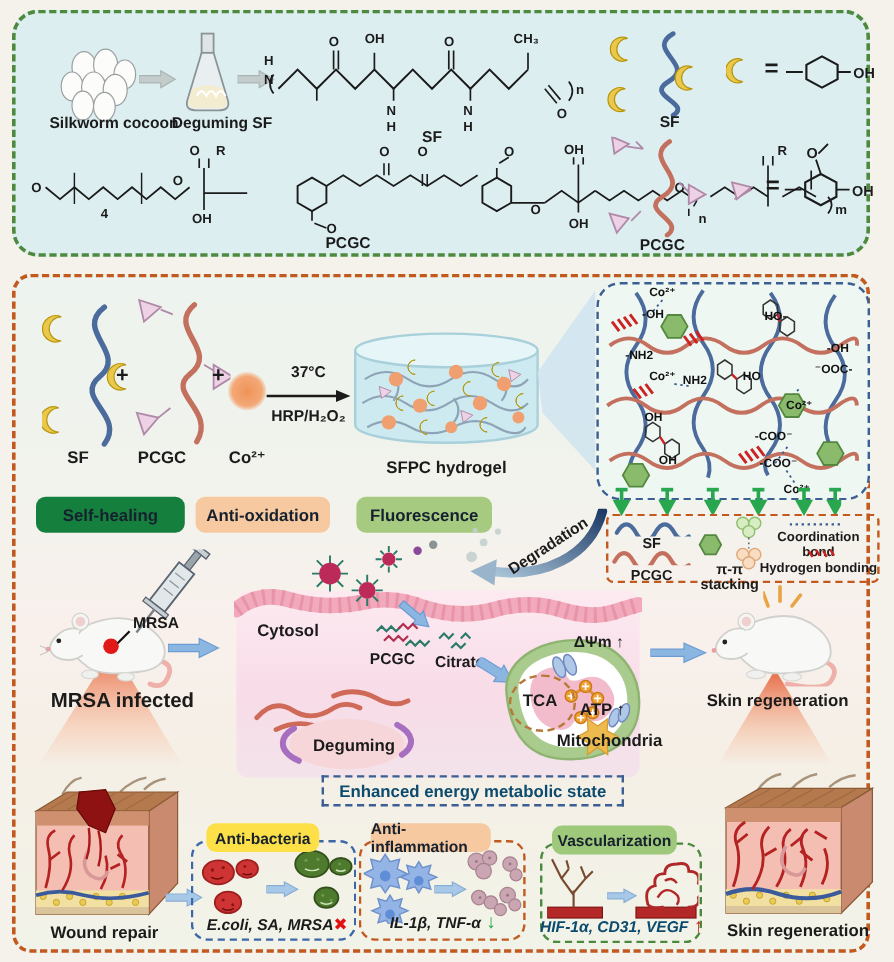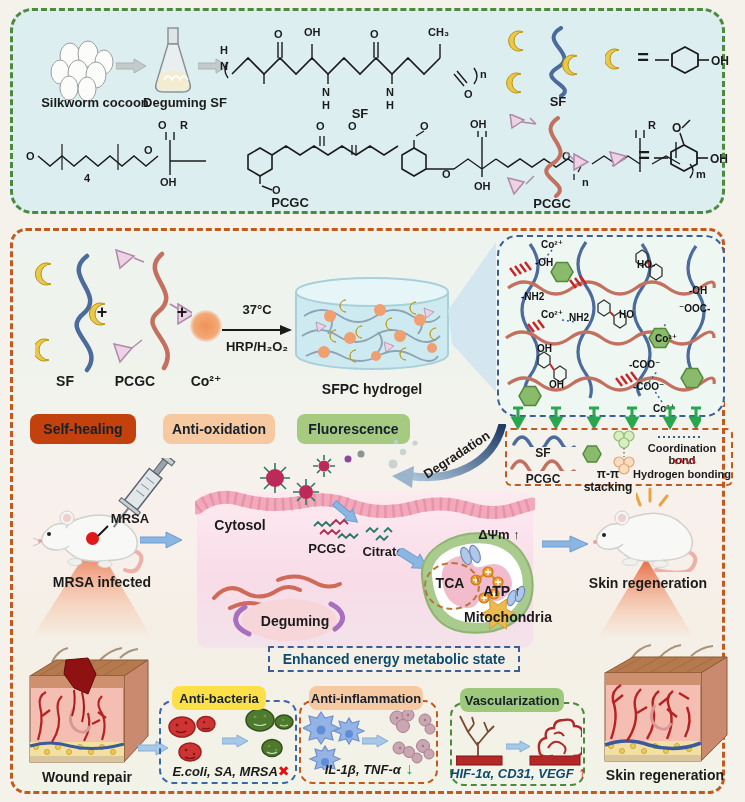--- a/index.html
+++ b/index.html
@@ -293,21 +293,21 @@
   <span class="inset-label" style="left:637px;top:259px">HO-</span>
   <span class="inset-label" style="left:689px;top:285px">-OH</span>
   <span class="inset-label" style="left:679px;top:303px">⁻OOC-</span>
   <span class="inset-label" style="left:655px;top:333px">Co²⁺</span>
   <span class="inset-label" style="left:629px;top:359px">-COO⁻</span>
   <span class="inset-label" style="left:633px;top:381px">-COO⁻</span>
   <span class="inset-label" style="left:653px;top:403px">Co²⁺</span>
   <span class="inset-label" style="left:537px;top:343px">OH</span>
   <span class="inset-label" style="left:549px;top:379px">OH</span>
 
-  <div class="badge" style="left:30px;top:414px;width:106px;height:30px;background:#c2410c;font-size:14px">
+  <div class="badge" style="left:30px;top:414px;width:124px;height:30px;background:#15803d;font-size:14px">
       <span>Self-healing</span>
     </div>
   <div class="badge" style="left:297px;top:414px;width:113px;height:30px;background:#a6cb80;font-size:14px">
       <span>Fluorescence</span>
     </div>
   <div class="badge" style="left:163px;top:414px;width:112px;height:30px;background:#f6c9a0;font-size:14px">
       <span>Anti-oxidation</span>
     </div>
 
   <svg class="abs" style="left:505px;top:406px" width="196" height="24">
@@ -407,21 +407,21 @@
       <path d="M36,16 h10 M36,24 h10 M36,32 h10" stroke="#8a949a" stroke-width="1"></path>
       <rect x="29" y="47" width="24" height="4" fill="#c8d0d4" stroke="#5a6470" stroke-width="1"></rect>
       <path d="M41,51 v24" stroke="#788088" stroke-width="2"></path>
     </g>
   </svg>
   <div class="abs" style="left:86px;top:532px;width:13px;height:13px;border-radius:50%;background:#e01818"></div>
   <svg class="abs" style="left:96px;top:524px" width="14" height="14">
     <line x1="2" y1="12" x2="12" y2="2" stroke="#111" stroke-width="1.8"></line>
   </svg>
   <div class="lbl" style="left:104px;top:512px;width:52px;font-size:13px">MRSA</div>
-  <div class="lbl" style="left:36px;top:575px;width:132px;font-size:14px">MRSA infected</div>
+  <div class="lbl" style="left:36px;top:575px;width:132px;font-size:17px">MRSA infected</div>
 
   <svg class="abs" style="left:140px;top:530px" width="44" height="20">
     <polygon points="0,7 26,7 26,2 42,10 26,18 26,13 0,13" fill="#8cb6e2" stroke="#6b9cd2" stroke-width="1"></polygon>
   </svg>
 
   <div class="abs" style="left:197px;top:492px;width:336px;height:156px;border-radius:10px;
     background:linear-gradient(180deg,#fdeaf1 0%,#f8dce8 55%,#f3e3ea 100%)"></div>
   <svg class="abs" style="left:195px;top:478px" width="340" height="52">
     <path d="M2,30 q20,-16 45,-8 q30,8 60,2 q25,-6 50,4 q30,10 60,2 q28,-8 55,0 q25,8 45,2 q12,-4 20,-6" stroke="#f2a9bb" stroke-width="13" fill="none" stroke-linecap="round"></path>
     <path d="M2,30 q20,-16 45,-8 q30,8 60,2 q25,-6 50,4 q30,10 60,2 q28,-8 55,0 q25,8 45,2 q12,-4 20,-6" stroke="#e089a0" stroke-width="13" fill="none" stroke-dasharray="2.5,5.5" opacity="0.65"></path>
@@ -634,21 +634,21 @@
     <g stroke="#cfe3b8" stroke-width="1.2" fill="none">
         <path d="M12,20 q6,3 12,0"></path>
         <path d="M38,21 q4,2 8,0"></path>
         <path d="M25,48 q5,3 10,0"></path>
       </g>
   </svg>
   <div class="abs" style="left:170px;top:762px;width:122px;text-align:center;white-space:nowrap">
     <span class="it" style="font-size:13px;color:#1b1b1b">E.coli, SA, MRSA</span><span style="font-weight:bold;font-size:14px;color:#e01212">✖</span>
   </div>
 
-  <div class="badge" style="left:309px;top:686px;width:114px;height:24px;background:#f6c9a0;font-size:13px;z-index:2">
+  <div class="badge" style="left:309px;top:686px;width:100px;height:24px;background:#f6c9a0;font-size:13px;z-index:2">
       <span>Anti-inflammation</span>
     </div>
   <div class="dashedbox" style="left:299px;top:700px;width:139px;height:84px;border:2.5px dashed #c2591f;border-radius:14px"></div>
   <svg class="abs" style="left:303px;top:708px" width="64" height="62">
     <g fill="#93b4e4" stroke="#6e90cc" stroke-width="1.2">
       <path d="M18,4 l4,6 8,-2 -2,8 8,4 -8,4 2,8 -8,-2 -4,6 -4,-6 -8,2 2,-8 -8,-4 8,-4 -2,-8 8,2 z"></path>
       <path d="M46,10 l3,5 7,-2 -2,7 7,3 -7,3 2,7 -7,-2 -3,5 -3,-5 -7,2 2,-7 -7,-3 7,-3 -2,-7 7,2 z"></path>
       <path d="M22,38 l3,5 7,-2 -2,7 7,3 -7,3 2,7 -7,-2 -3,5 -3,-5 -7,2 2,-7 -7,-3 7,-3 -2,-7 7,2 z"></path>
     </g>
     <circle cx="18" cy="22" r="4.5" fill="#5f8ed6"></circle>

